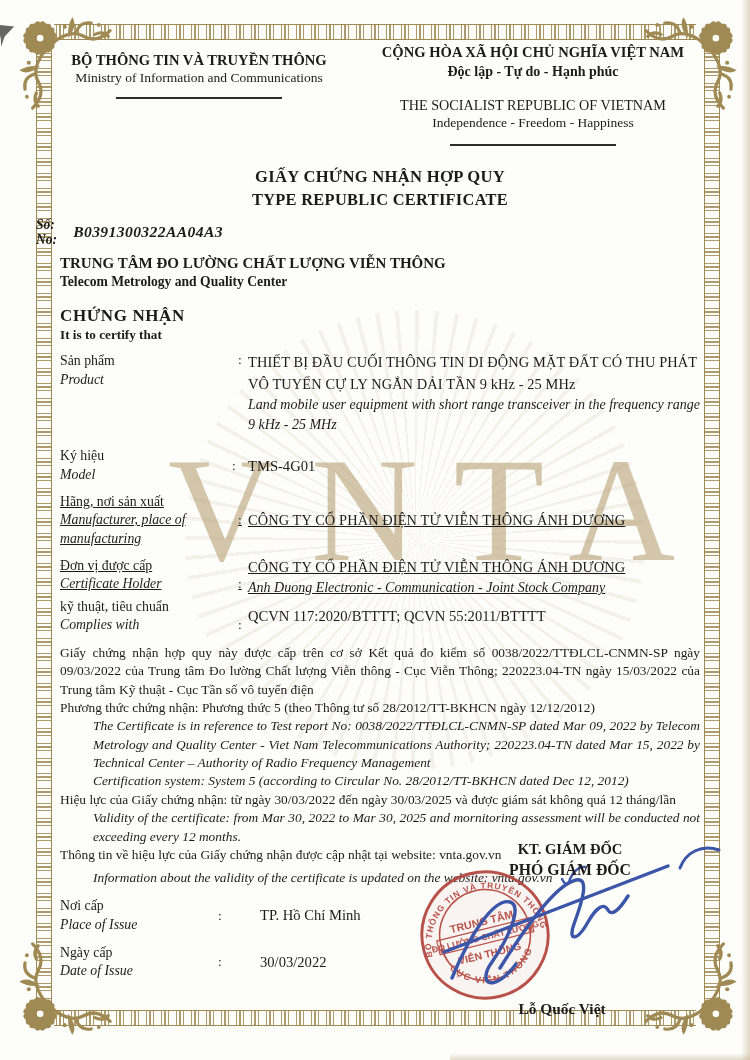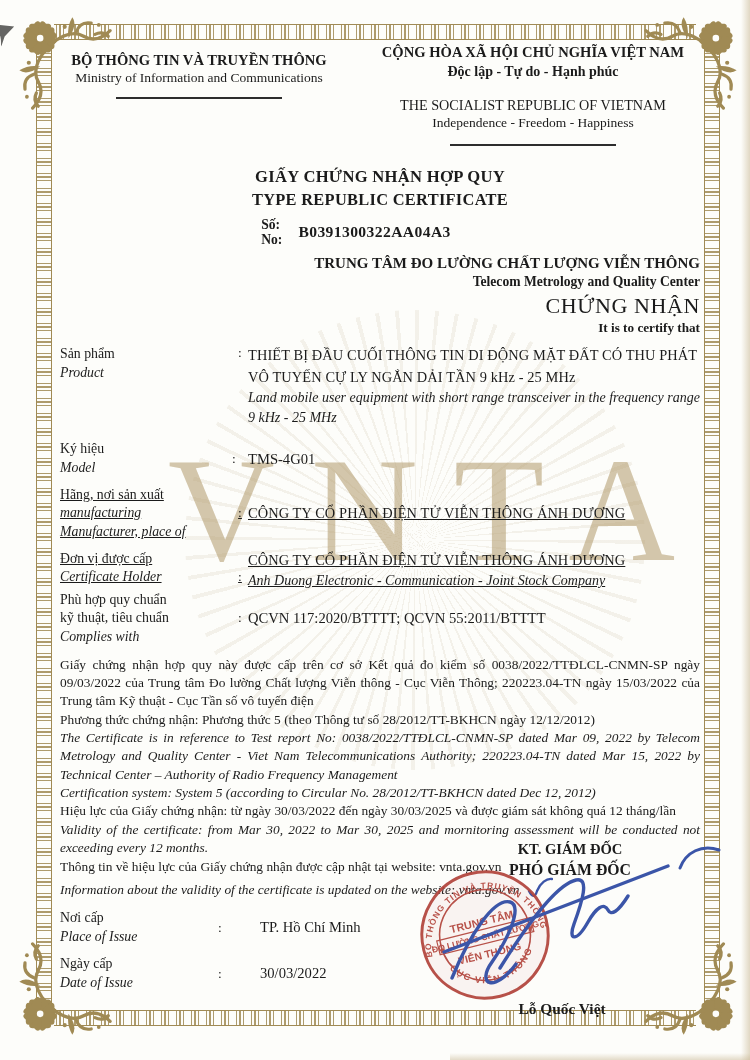--- a/index.html
+++ b/index.html
@@ -52,44 +52,44 @@
   .hdr-right { width:334px; margin-left:auto; text-align:center; }
   .h-b145 { font-weight:700; font-size:14.6px; }
   .h-r135 { font-size:13.5px; margin-top:1px; }
   .h-b14  { font-weight:700; font-size:14px; margin-top:3px; }
   .h-r14  { font-size:14.2px; margin-top:17px; }
   .uline { height:2px; background:#2d2d2d; width:166px; margin:11px auto 0; }
   .uline.r { margin-top:13px; }
   .titleblk { text-align:center; margin-top:21px; }
   .t1 { font-weight:700; font-size:16.6px; letter-spacing:.3px; }
   .t2 { font-weight:700; font-size:16.4px; margin-top:3px; letter-spacing:.3px; }
-  .numrow { display:flex; justify-content:center; margin-top:7px; transform:translateX(-24px); }
+  .numrow { display:flex; margin-top:7px; transform:translateX(-24px);font-style:italic; }
   .numlbls { text-align:left; font-weight:700; font-size:13.6px; line-height:1.14; }
   .numval { font-weight:700; font-size:15.6px; align-self:center; margin-left:16px; letter-spacing:.4px; }
-  .issuer { text-align:right; margin-top:7px; }
+  .issuer { text-align:left; margin-top:7px; }
   .i1 { font-weight:700; font-size:15px; }
   .i2 { font-weight:700; font-size:13.6px; margin-top:2px; }
-  .i3 { font-weight:400; font-size:22px; margin-top:3px; letter-spacing:.6px; }
+  .i3 { font-weight:700; font-size:17px; margin-top:16px; letter-spacing:.6px; }
   .i4 { font-weight:700; font-size:13.2px; margin-top:1px; }
   .fields { margin-top:9px; }
   .frow { display:flex; }
   .flbl { width:172px; flex:0 0 172px; line-height:1.35; }
   .fcolon { width:16px; flex:0 0 16px; text-align:center; }
   .fval { flex:1; }
   .lvi { font-size:13.8px; }
   .len { font-style:italic; font-size:13.8px; }
   .vup { font-size:14.4px; line-height:1.5; letter-spacing:.1px; }
   .ven { font-style:italic; font-size:14px; line-height:1.4; text-align:justify; }
   .vplain { font-size:14.6px; }
   .vcenter { display:flex; align-items:center; }
   .mt14 { margin-top:13px; }
   .mt8 { margin-top:8px;text-decoration:underline; }
   .body { margin-top:9px; line-height:1.37; font-size:13.4px; }
   .body .vi { text-align:justify; }
-  .body .en { font-style:italic; text-align:justify; }
+  .body .en { font-style:italic; text-align:justify;margin-left:33px; }
   .tick-inline { display:inline-block; vertical-align:-6px; margin-left:4px; }
   .footer { position:relative; margin-top:9px; height:200px; }
   .f-left .frow { align-items:center; margin-bottom:9px;gap:32px; }
   .f-left .flbl { width:120px; flex:0 0 120px; }
   .f-left .fval { font-size:14.6px; }
   
   .sign-title1 { position:absolute; left:470px; top:841px; width:200px; text-align:center;
     font-weight:700; font-size:14.6px; z-index:4; }
   .sign-title2 { position:absolute; left:470px; top:861px; width:200px; text-align:center;
     font-weight:700; font-size:15.8px; z-index:4; }
@@ -286,42 +286,41 @@
         </div>
         <div class="fcolon vcenter">
             <span>:</span>
           </div>
         <div class="fval vcenter vplain">TMS-4G01</div>
       </div>
 
       <div class="frow mt8">
         <div class="flbl">
           <div class="lvi">Hãng, nơi sản xuất</div>
+          <div class="len">Manufacturer, place of</div>
           <div class="len">manufacturing</div>
-          <div class="len">Manufacturer, place of</div>
         </div>
         <div class="fcolon" style="padding-top:19px;"><span>:</span></div>
         <div class="fval vcenter vup">CÔNG TY CỔ PHẦN ĐIỆN TỬ VIỄN THÔNG ÁNH DƯƠNG</div>
       </div>
 
       <div class="frow mt8">
         <div class="flbl">
           <div class="lvi">Đơn vị được cấp</div>
           <div class="len">Certificate Holder</div>
         </div>
         <div class="fcolon" style="padding-top:19px;"><span>:</span></div>
         <div class="fval">
           <div class="vup">CÔNG TY CỔ PHẦN ĐIỆN TỬ VIỄN THÔNG ÁNH DƯƠNG</div>
           <div class="ven" style="text-align:left;">Anh Duong Electronic - Communication - Joint Stock Company</div>
         </div>
       </div>
 
       <div class="frow">
         <div class="flbl">
-          <div class="lvi">Phù hợp quy chuẩn</div>
           <div class="lvi">kỹ thuật, tiêu chuẩn</div>
           <div class="len">Complies with</div>
         </div>
         <div class="fcolon" style="padding-top:19px;"><span>:</span></div>
         <div class="fval vcenter vplain">QCVN 117:2020/BTTTT; QCVN 55:2011/BTTTT</div>
       </div>
 
     </div>
 
     <div class="body">

